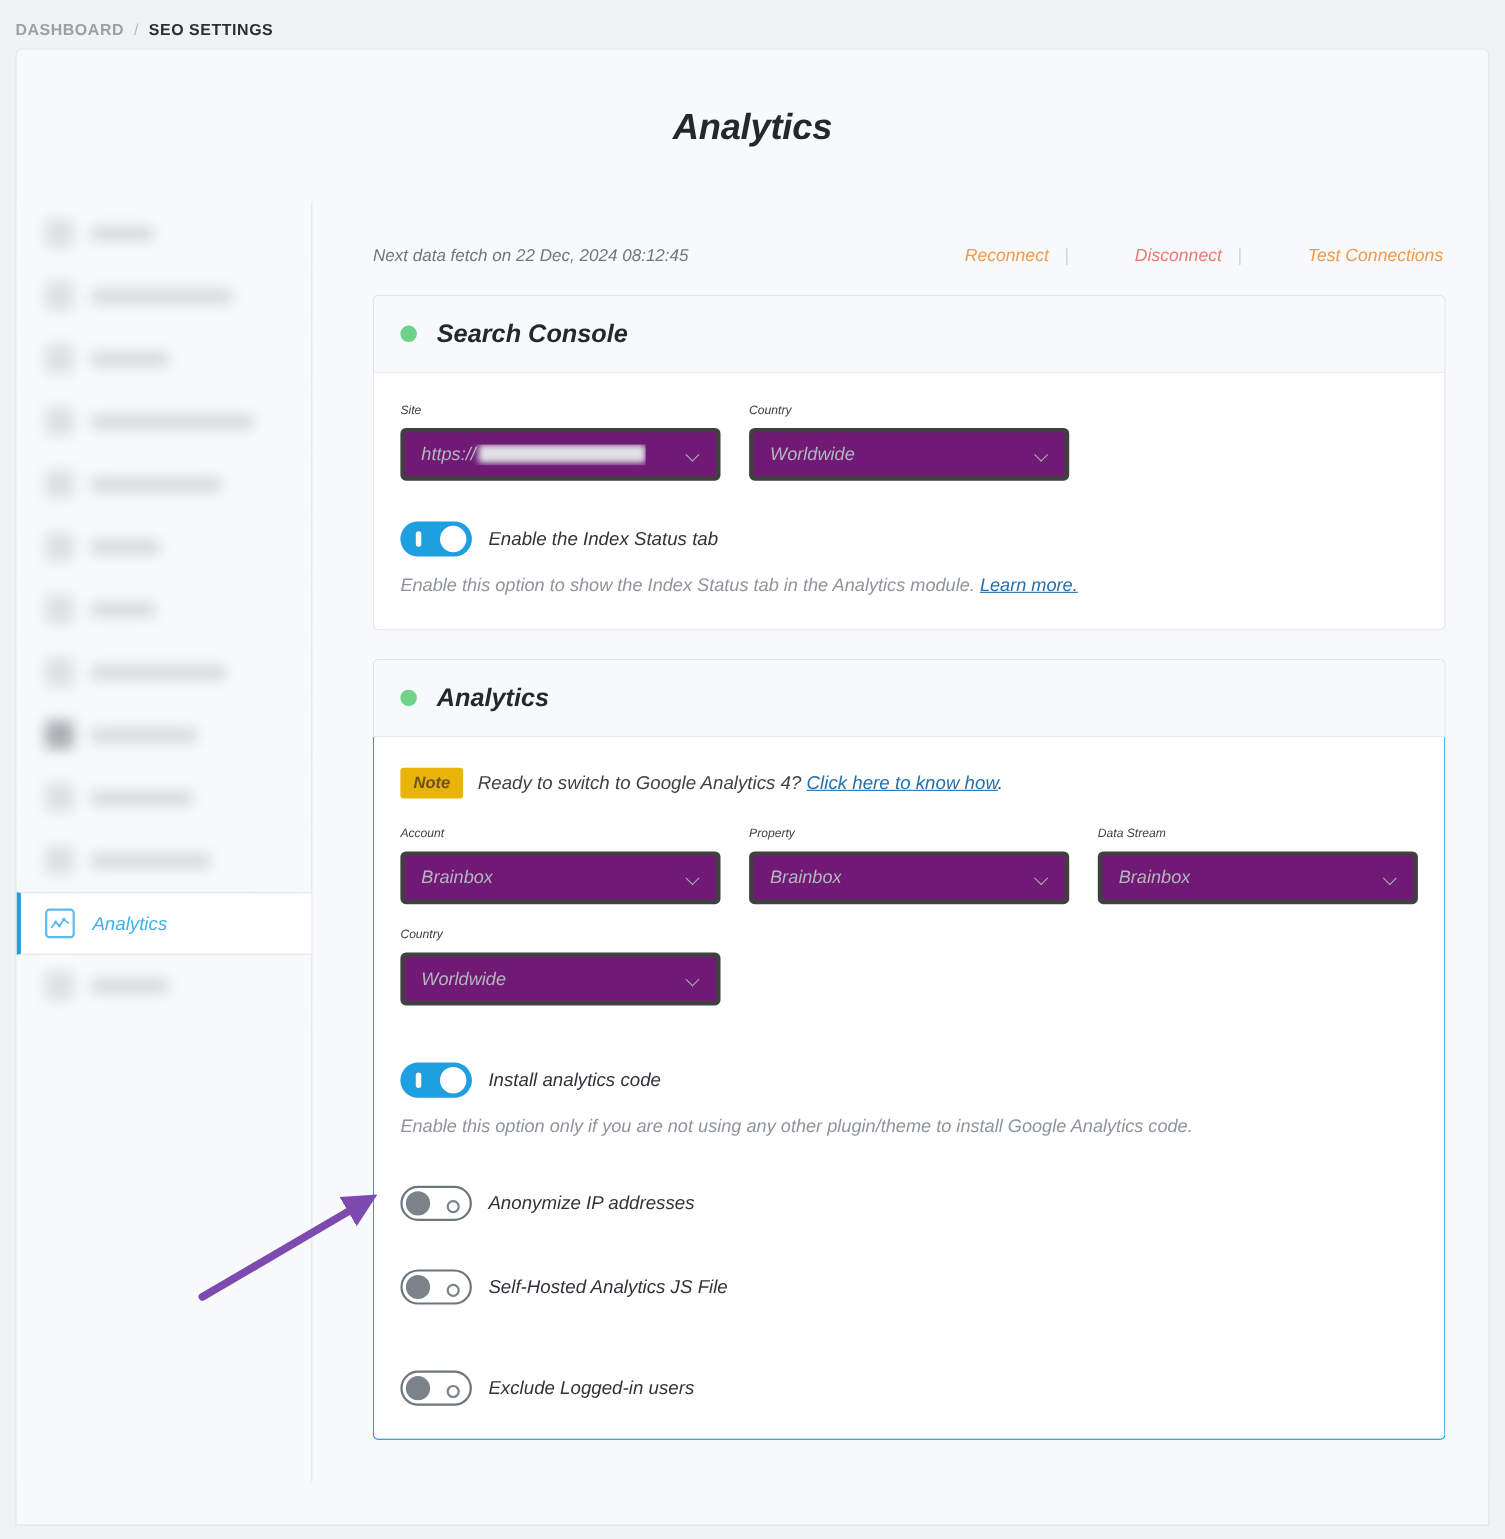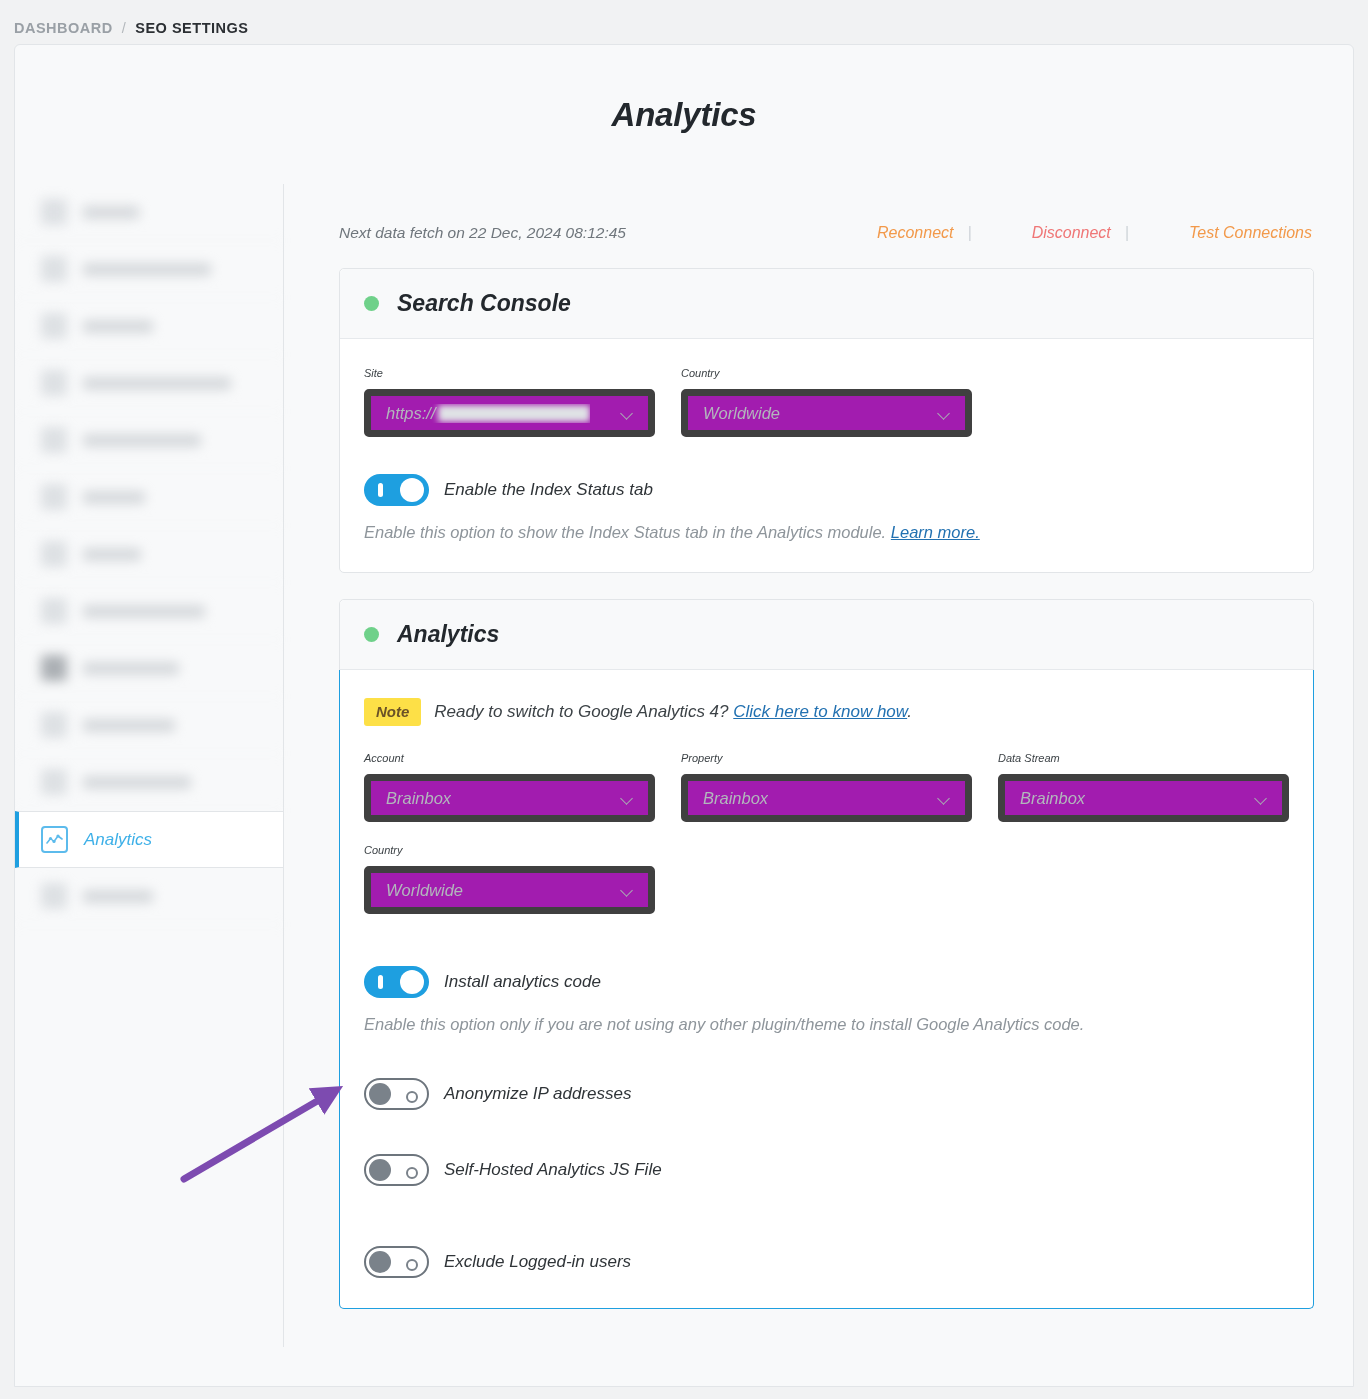--- a/index.html
+++ b/index.html
@@ -176,22 +176,22 @@
   .field { display: flex; flex-direction: column; }
   .field.w315 { width: 291px; }
   .field.w316 { width: 291px; }
   .field-label {
     font-size: 11px;
     color: #3c4246;
     margin-bottom: 10px;
   }
   .select {
     height: 48px;
-    background: #a21caf;
-    border: 7px solid #404040;
+    background: #701a75;
+    border: 4px solid #404040;
     border-radius: 5px;
     display: flex;
     align-items: center;
     padding: 0 14px 0 15px;
     position: relative;
   }
   .select-val {
     font-size: 16.5px;
     color: #b2b7bc;
     white-space: nowrap;
@@ -274,21 +274,21 @@
   .toggle-label { font-size: 17px; color: #2f3438; }
   .helper {
     font-size: 16.5px;
     color: #8e959b;
     margin-top: 17px;
   }
 
   
   .note-row { display: flex; align-items: center; gap: 13px; }
   .note-badge {
-    background: #fde047;
+    background: #eab308;
     color: #6b5227;
     font-size: 15px;
     font-weight: 600;
     padding: 5px 12px 6px 12px;
     border-radius: 3px;
   }
   .note-text { font-size: 17px; color: #3c4246; }
 
   
   .arrow-layer {

